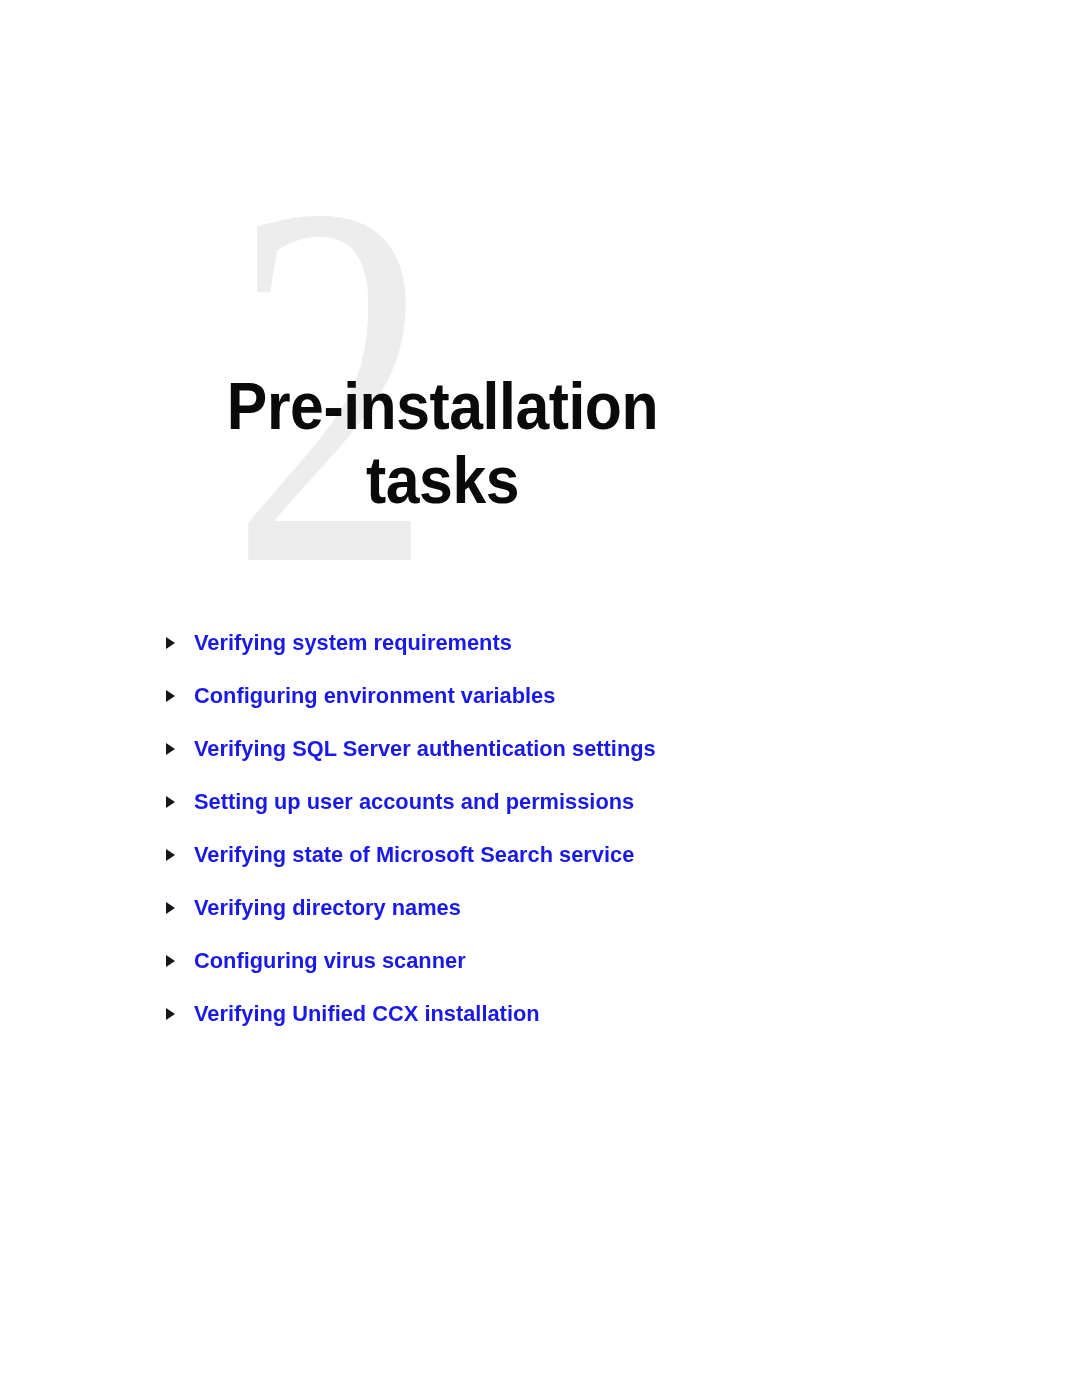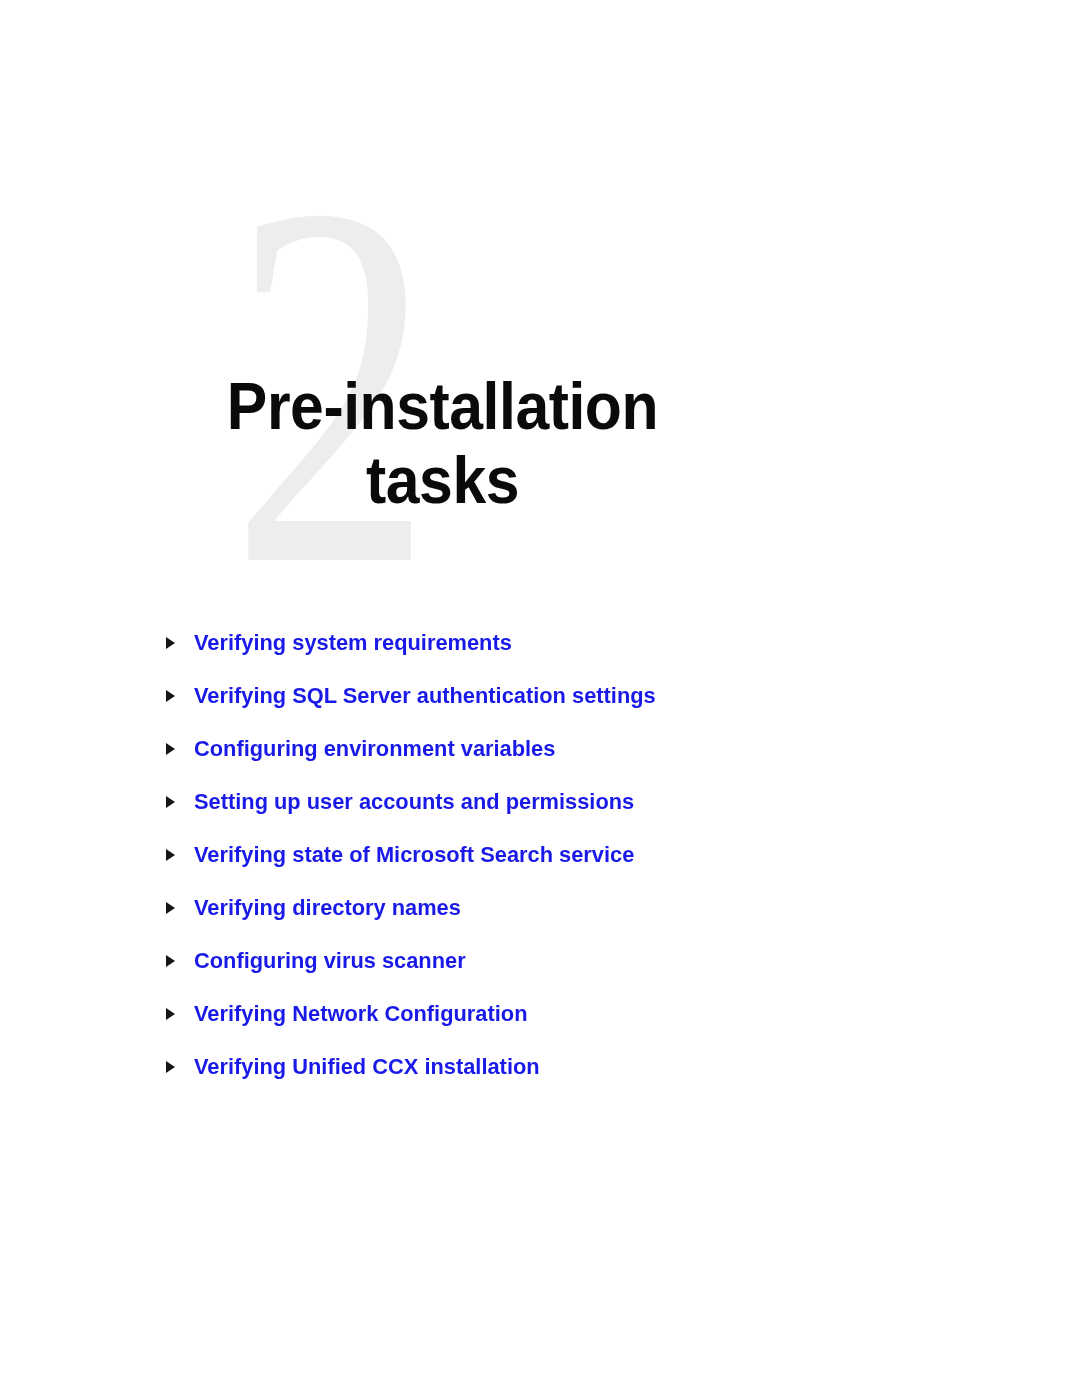--- a/index.html
+++ b/index.html
@@ -128,24 +128,23 @@
     <h1 class="chapter-title">
       <span class="title-line">Pre-installation</span>
       <span class="title-line">tasks</span>
     </h1>
 
   </div>
 
   <nav class="chapter-contents">
     <ul class="contents-list">
         <li class="contents-item"><span class="bullet-arrow-icon"></span><span class="contents-label">Verifying system requirements</span></li>
+        <li class="contents-item"><span class="bullet-arrow-icon"></span><span class="contents-label">Configuring environment variables</span></li>
         <li class="contents-item"><span class="bullet-arrow-icon"></span><span class="contents-label">Verifying SQL Server authentication settings</span></li>
-        <li class="contents-item"><span class="bullet-arrow-icon"></span><span class="contents-label">Configuring environment variables</span></li>
         <li class="contents-item"><span class="bullet-arrow-icon"></span><span class="contents-label">Setting up user accounts and permissions</span></li>
         <li class="contents-item"><span class="bullet-arrow-icon"></span><span class="contents-label">Verifying state of Microsoft Search service</span></li>
         <li class="contents-item"><span class="bullet-arrow-icon"></span><span class="contents-label">Verifying directory names</span></li>
         <li class="contents-item"><span class="bullet-arrow-icon"></span><span class="contents-label">Configuring virus scanner</span></li>
-        <li class="contents-item"><span class="bullet-arrow-icon"></span><span class="contents-label">Verifying Network Configuration</span></li>
         <li class="contents-item"><span class="bullet-arrow-icon"></span><span class="contents-label">Verifying Unified CCX installation</span></li>
       </ul>
   </nav>
 
 </div>
 
 </body></html>

